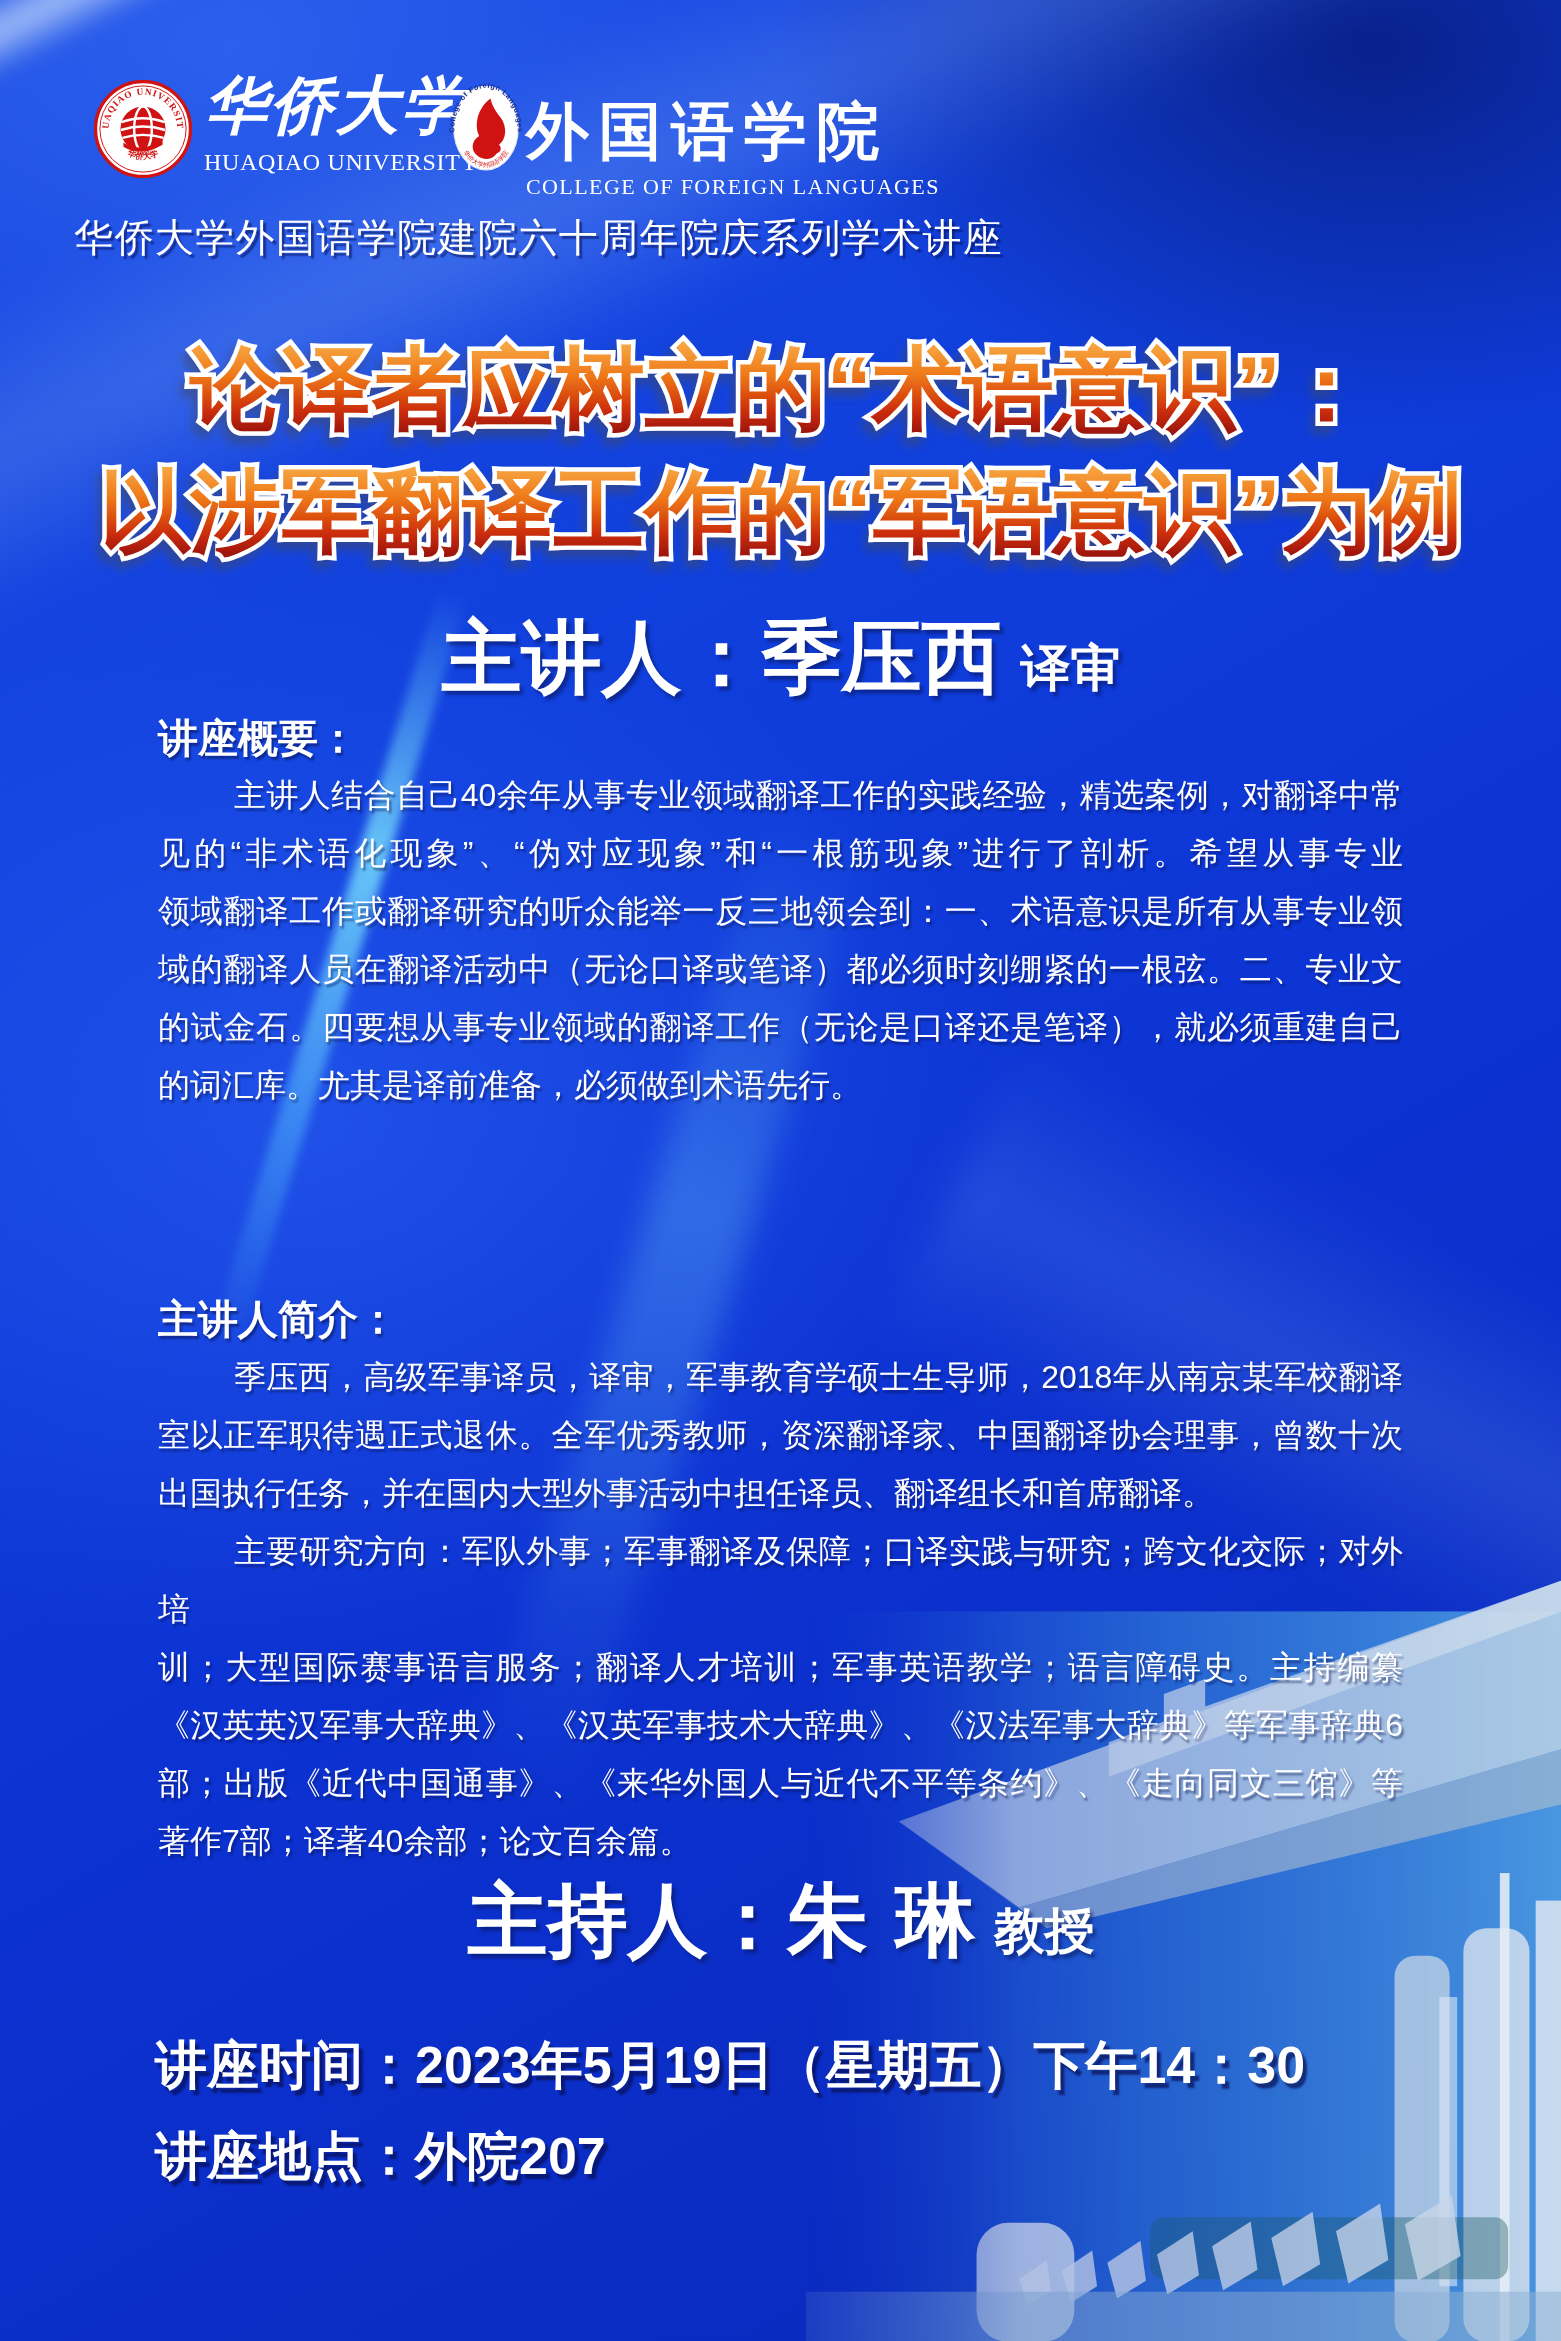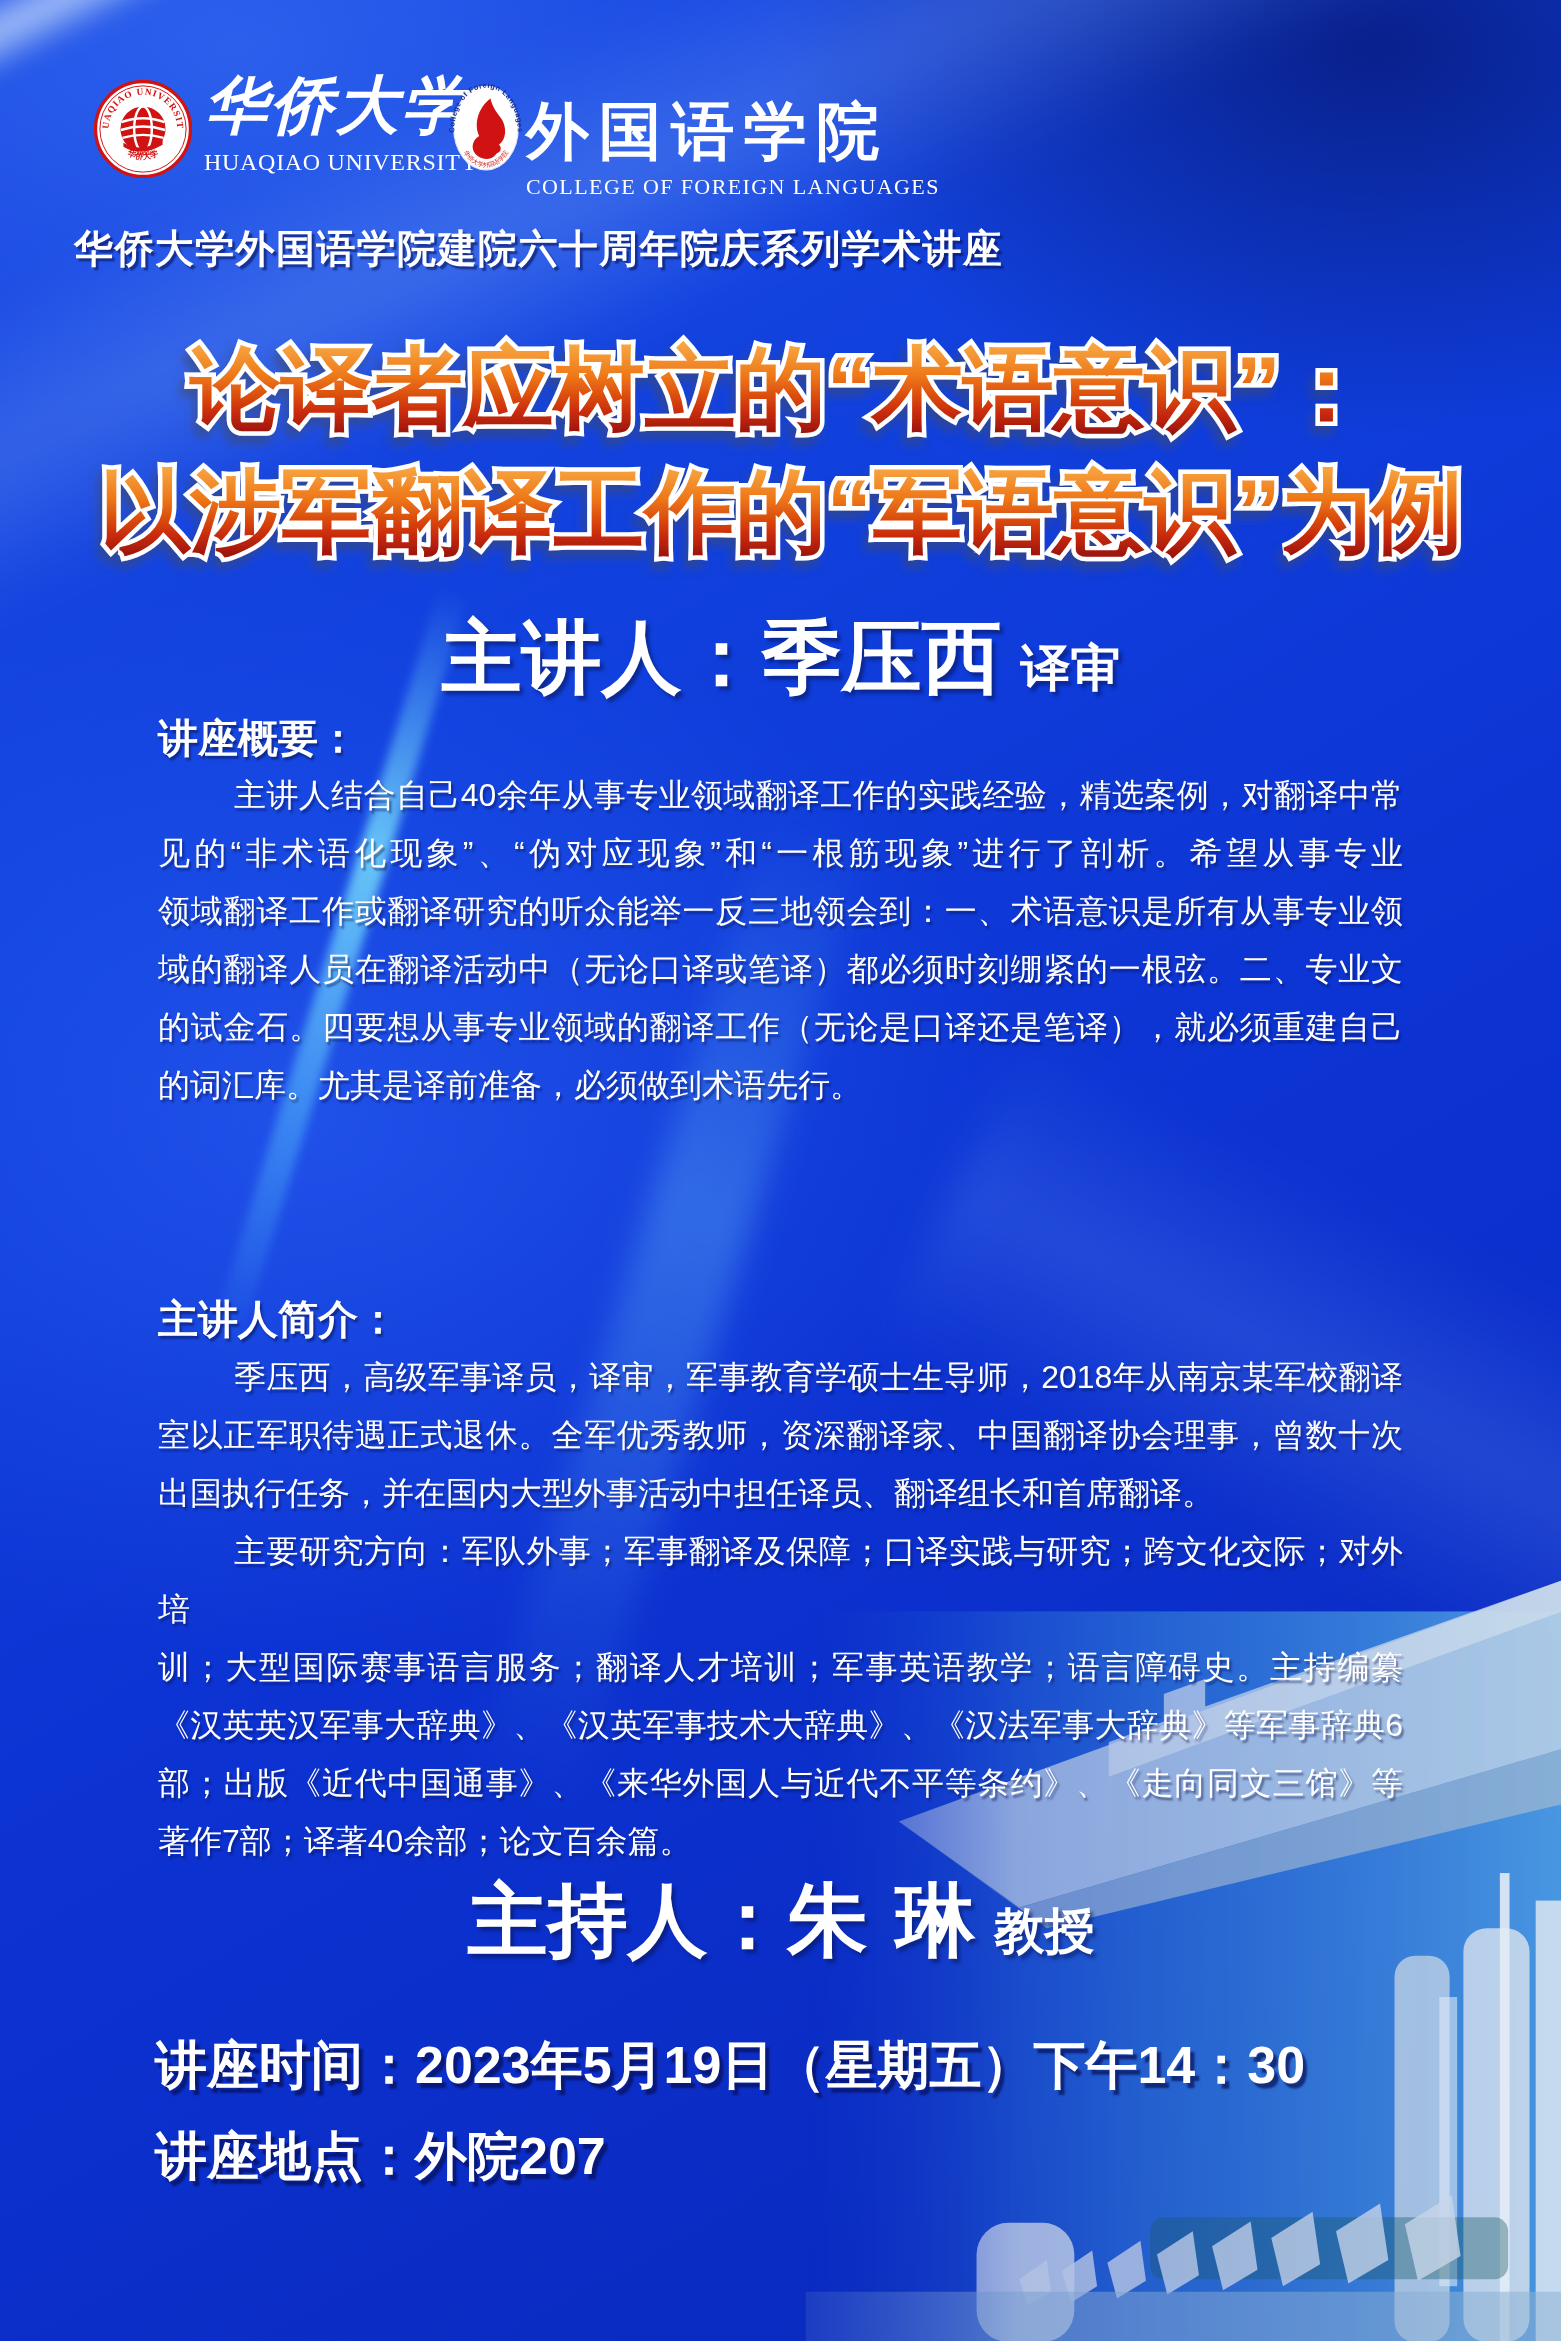--- a/index.html
+++ b/index.html
@@ -27,22 +27,22 @@
   .seal{position:absolute;left:94px;top:80px;width:98px;height:98px;}
   .uniname{position:absolute;left:204px;top:67px;width:227px;text-align:center;}
   .uniname .zh{font-family:"DejaVu Serif","Liberation Serif",serif;font-weight:bold;font-style:italic;
                color:#fff;font-size:63px;line-height:76px;letter-spacing:2.8px;white-space:nowrap;}
   .uniname .en{font-family:"Liberation Serif","DejaVu Serif",serif;color:#fff;font-size:24px;letter-spacing:0.7px;white-space:nowrap;margin-top:5.5px;}
   .cologo{position:absolute;left:446px;top:77px;width:80px;height:102px;}
   .coname{position:absolute;left:526px;top:74px;width:248px;margin-top:24px;}
   .coname .zh{font-family:"Liberation Serif","DejaVu Serif",serif;font-weight:bold;color:#fff;
               font-size:63px;line-height:69px;letter-spacing:9.6px;white-space:nowrap;}
   .coname .en{font-family:"Liberation Serif","DejaVu Serif",serif;color:#fff;font-size:22px;letter-spacing:1.4px;white-space:nowrap;margin-top:6.9px;}
-  .banner{position:absolute;left:74px;top:211px;font-size:39px;font-weight:bold;color:#fff;
-          letter-spacing:1.4px;text-shadow:2.8px 2.8px 1.4px rgba(8,18,90,.6);white-space:nowrap;margin-top:11px;}
+  .banner{position:absolute;left:74px;top:211px;font-size:39px;font-weight:normal;color:#fff;
+          letter-spacing:1.4px;text-shadow:2.8px 2.8px 1.4px rgba(8,18,90,.6);white-space:nowrap;}
 
   
   .title-svg{position:absolute;left:0;top:296px;}
 
   
   .biglabel{position:absolute;width:1562px;text-align:center;color:#fff;white-space:nowrap;
             font-family:"DejaVu Serif","Liberation Serif",serif;font-weight:bold;
             text-shadow:3.4px 4.1px 3.4px rgba(10,22,90,.55);}
   .speaker-line{top:605px;font-size:80px;}
   .host-line{top:1868px;font-size:80px;}

